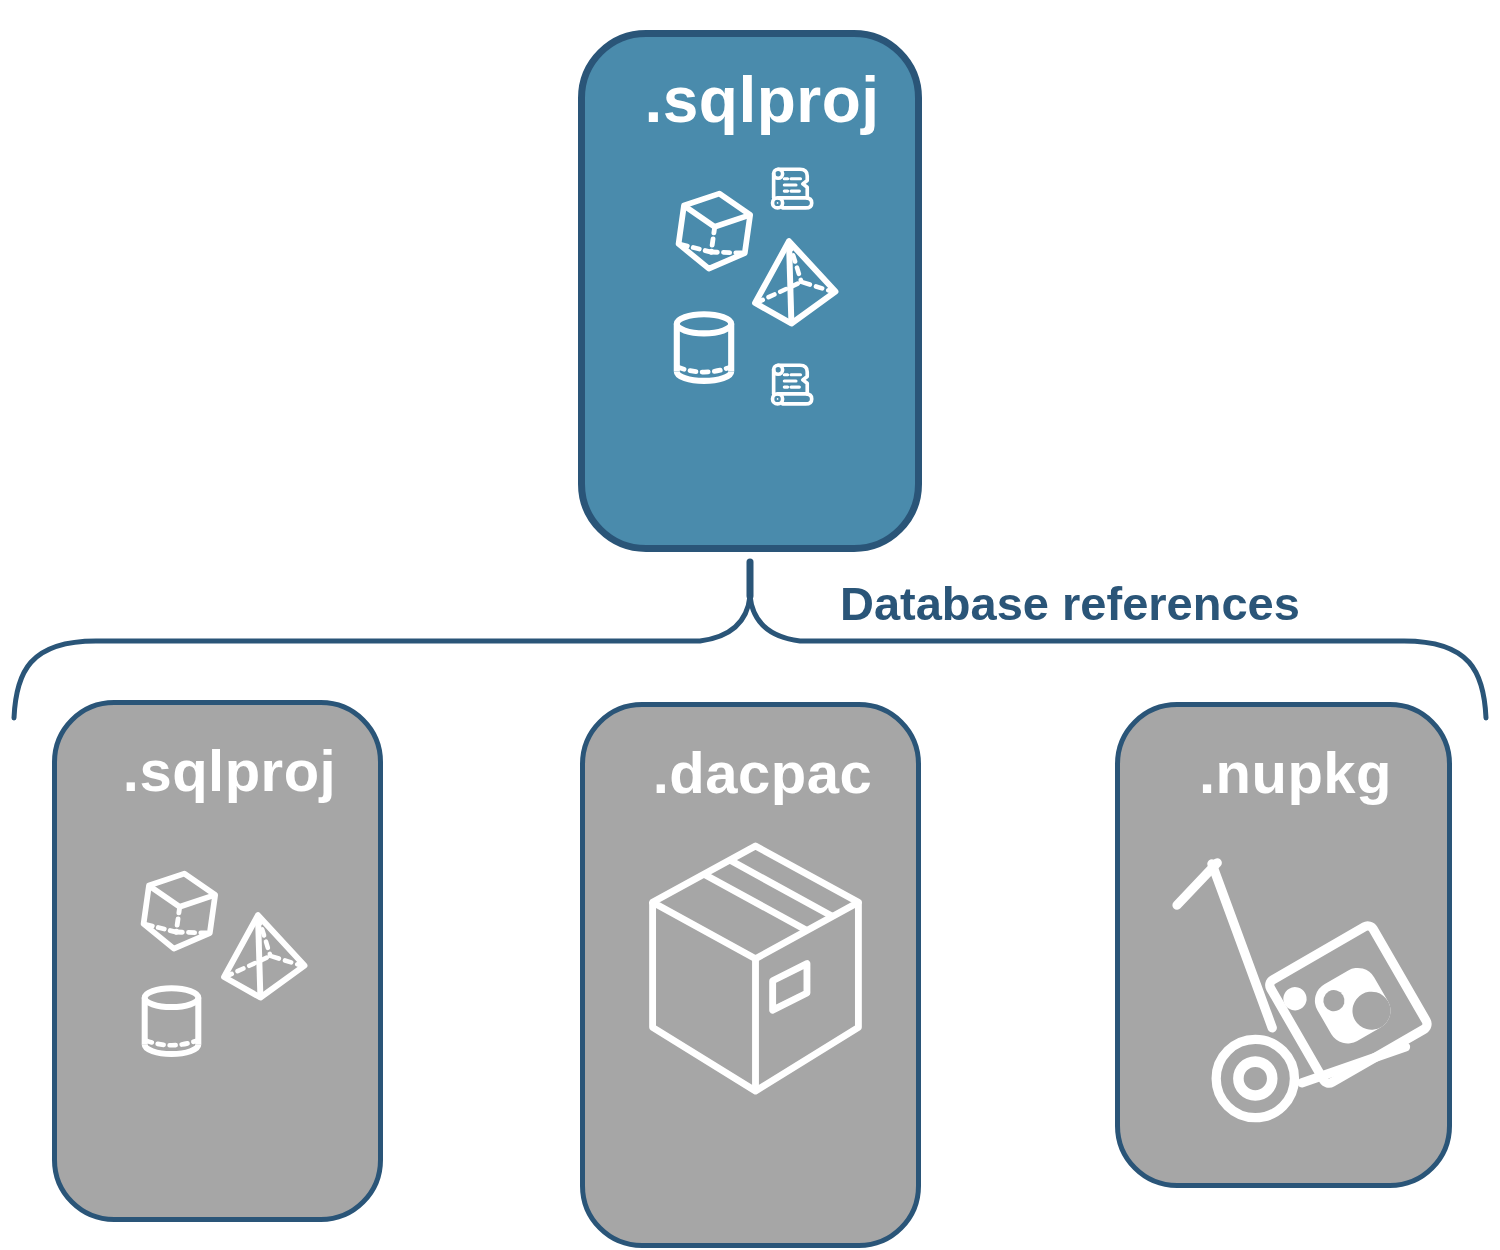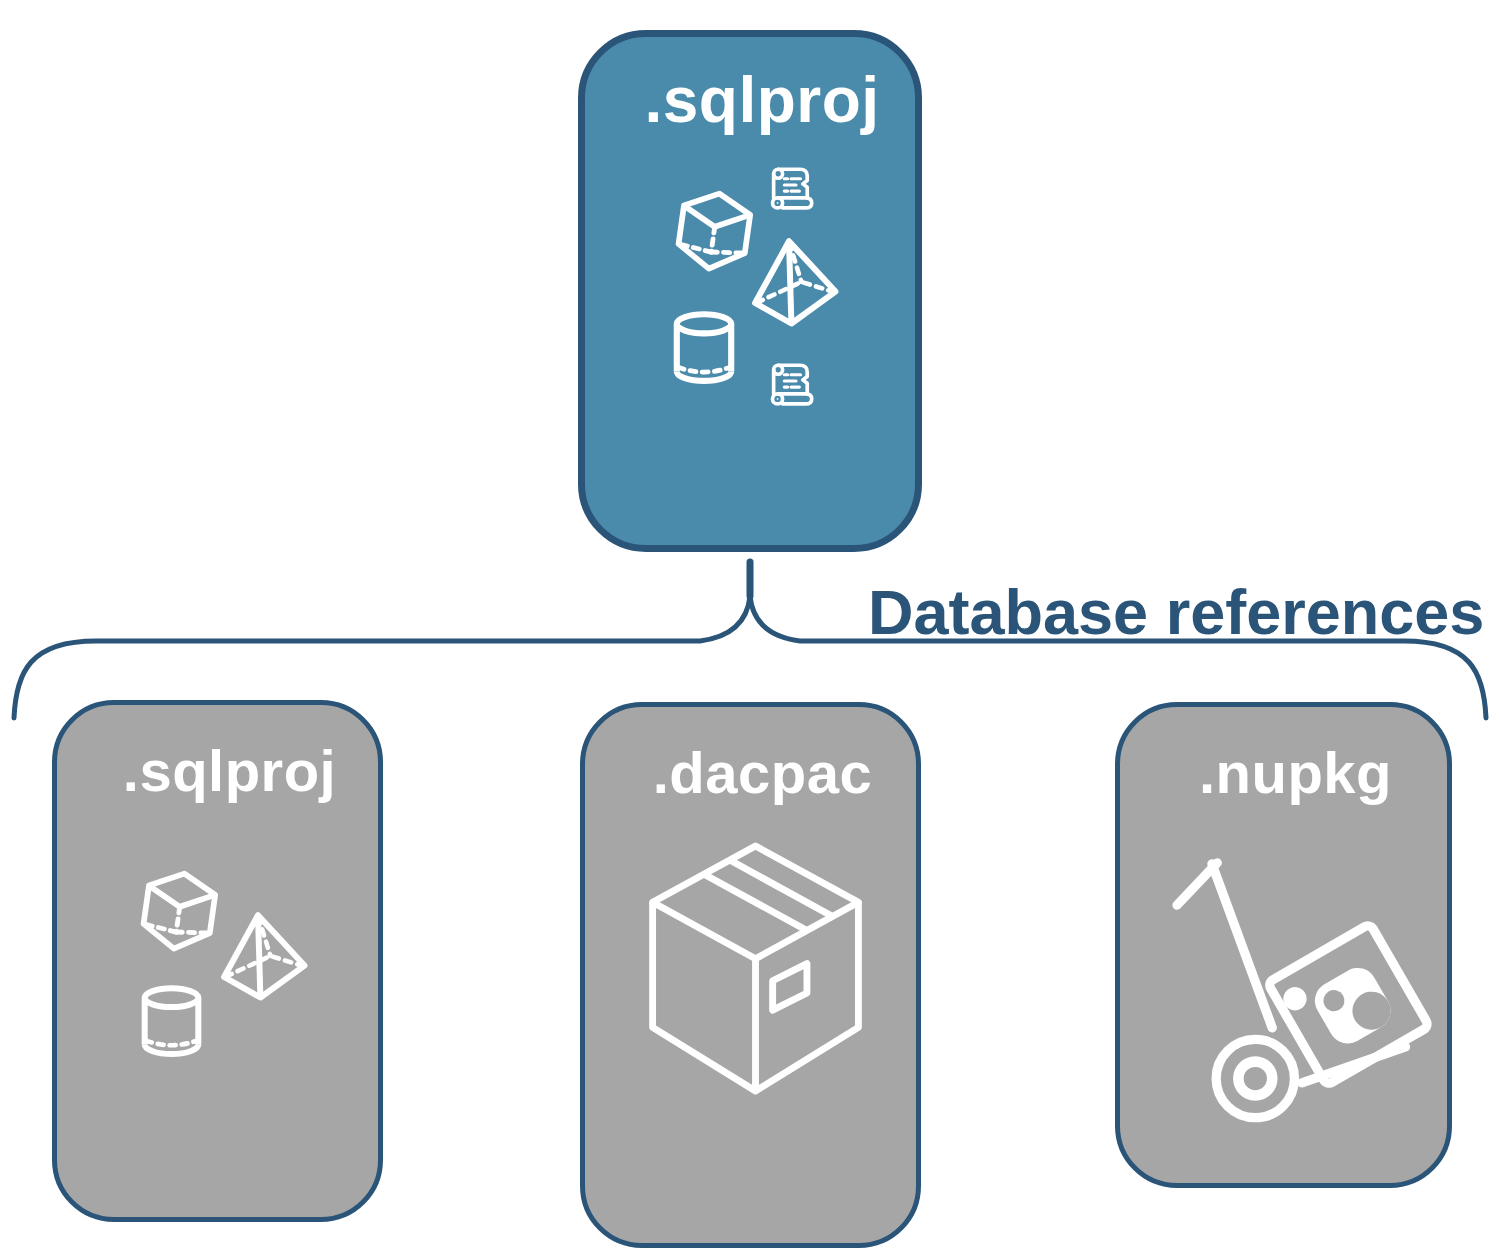--- a/index.html
+++ b/index.html
@@ -30,22 +30,22 @@
   .node-title {
     text-align:center; font-weight:bold;
     color: var(--icon-white, #FFFFFF);
     letter-spacing:0.5px;
     margin-left:24px;
   }
   .node-root  .node-title { margin-top:26px; font-size:64px; }
   .node-child .node-title { margin-top:32px; font-size:58px; }
 
   .connector-label {
-    position:absolute; left:868px; top:576px;
-    font-size:63px; font-weight:bold;
+    position:absolute; left:840px; top:576px;
+    font-size:47px; font-weight:bold;
     color: var(--outline-blue, #2A5578);
     white-space:nowrap;
   }
 
   svg.brace { position:absolute; left:0; top:0; stroke: var(--outline-blue,#2A5578); }
   svg.ico { position:absolute; color: var(--icon-white, #FFFFFF); }
 </style>
 </head>
 <body>
 

